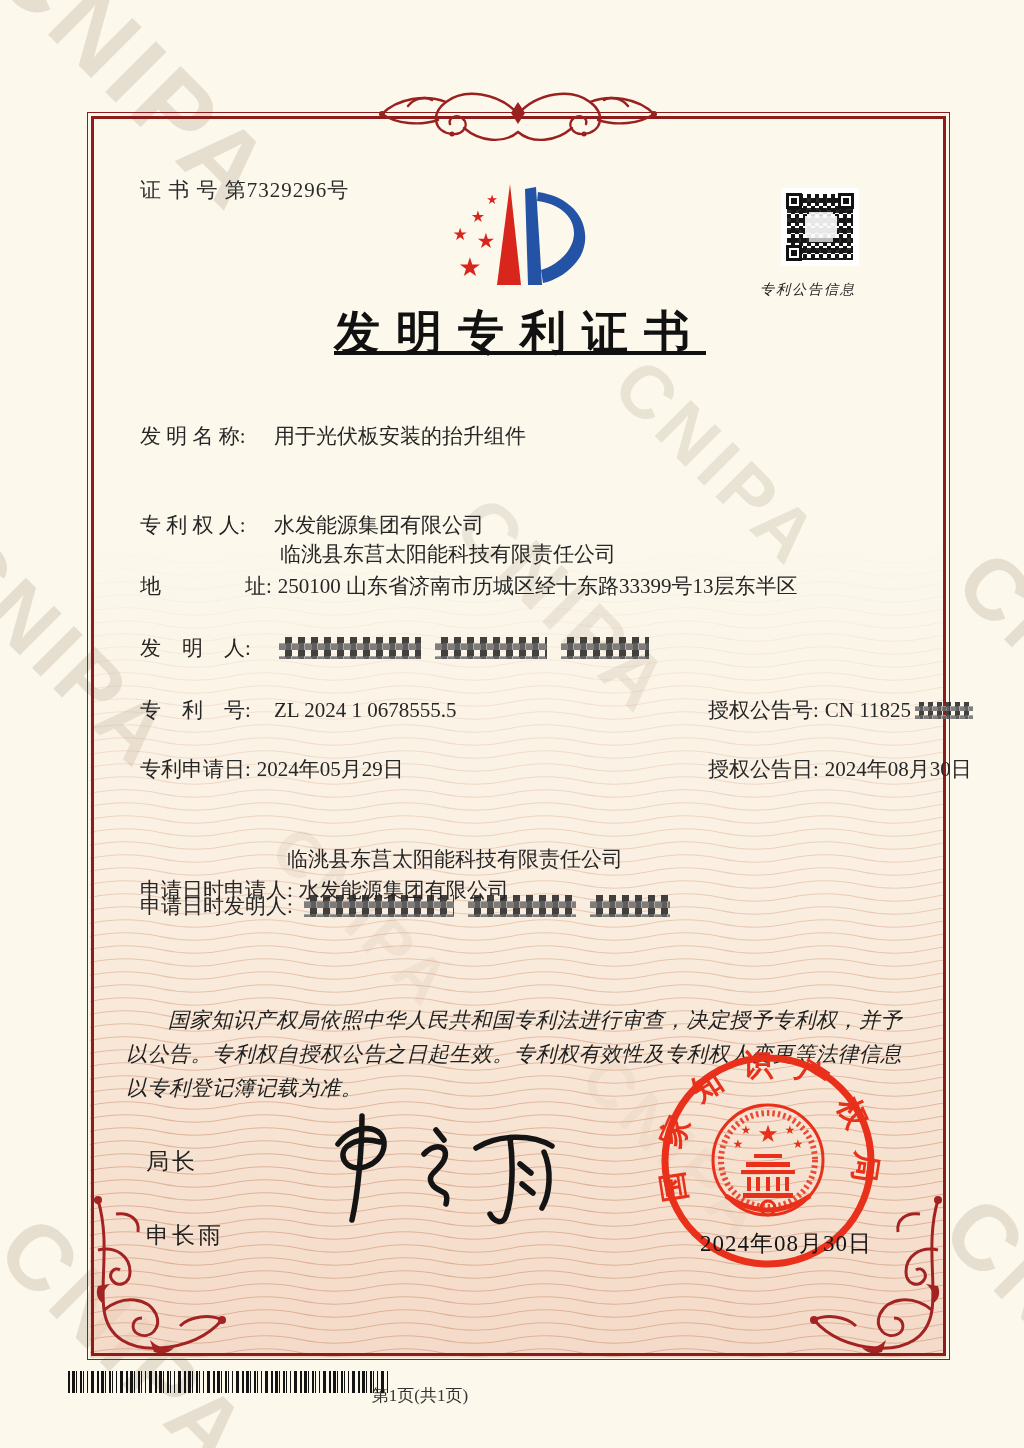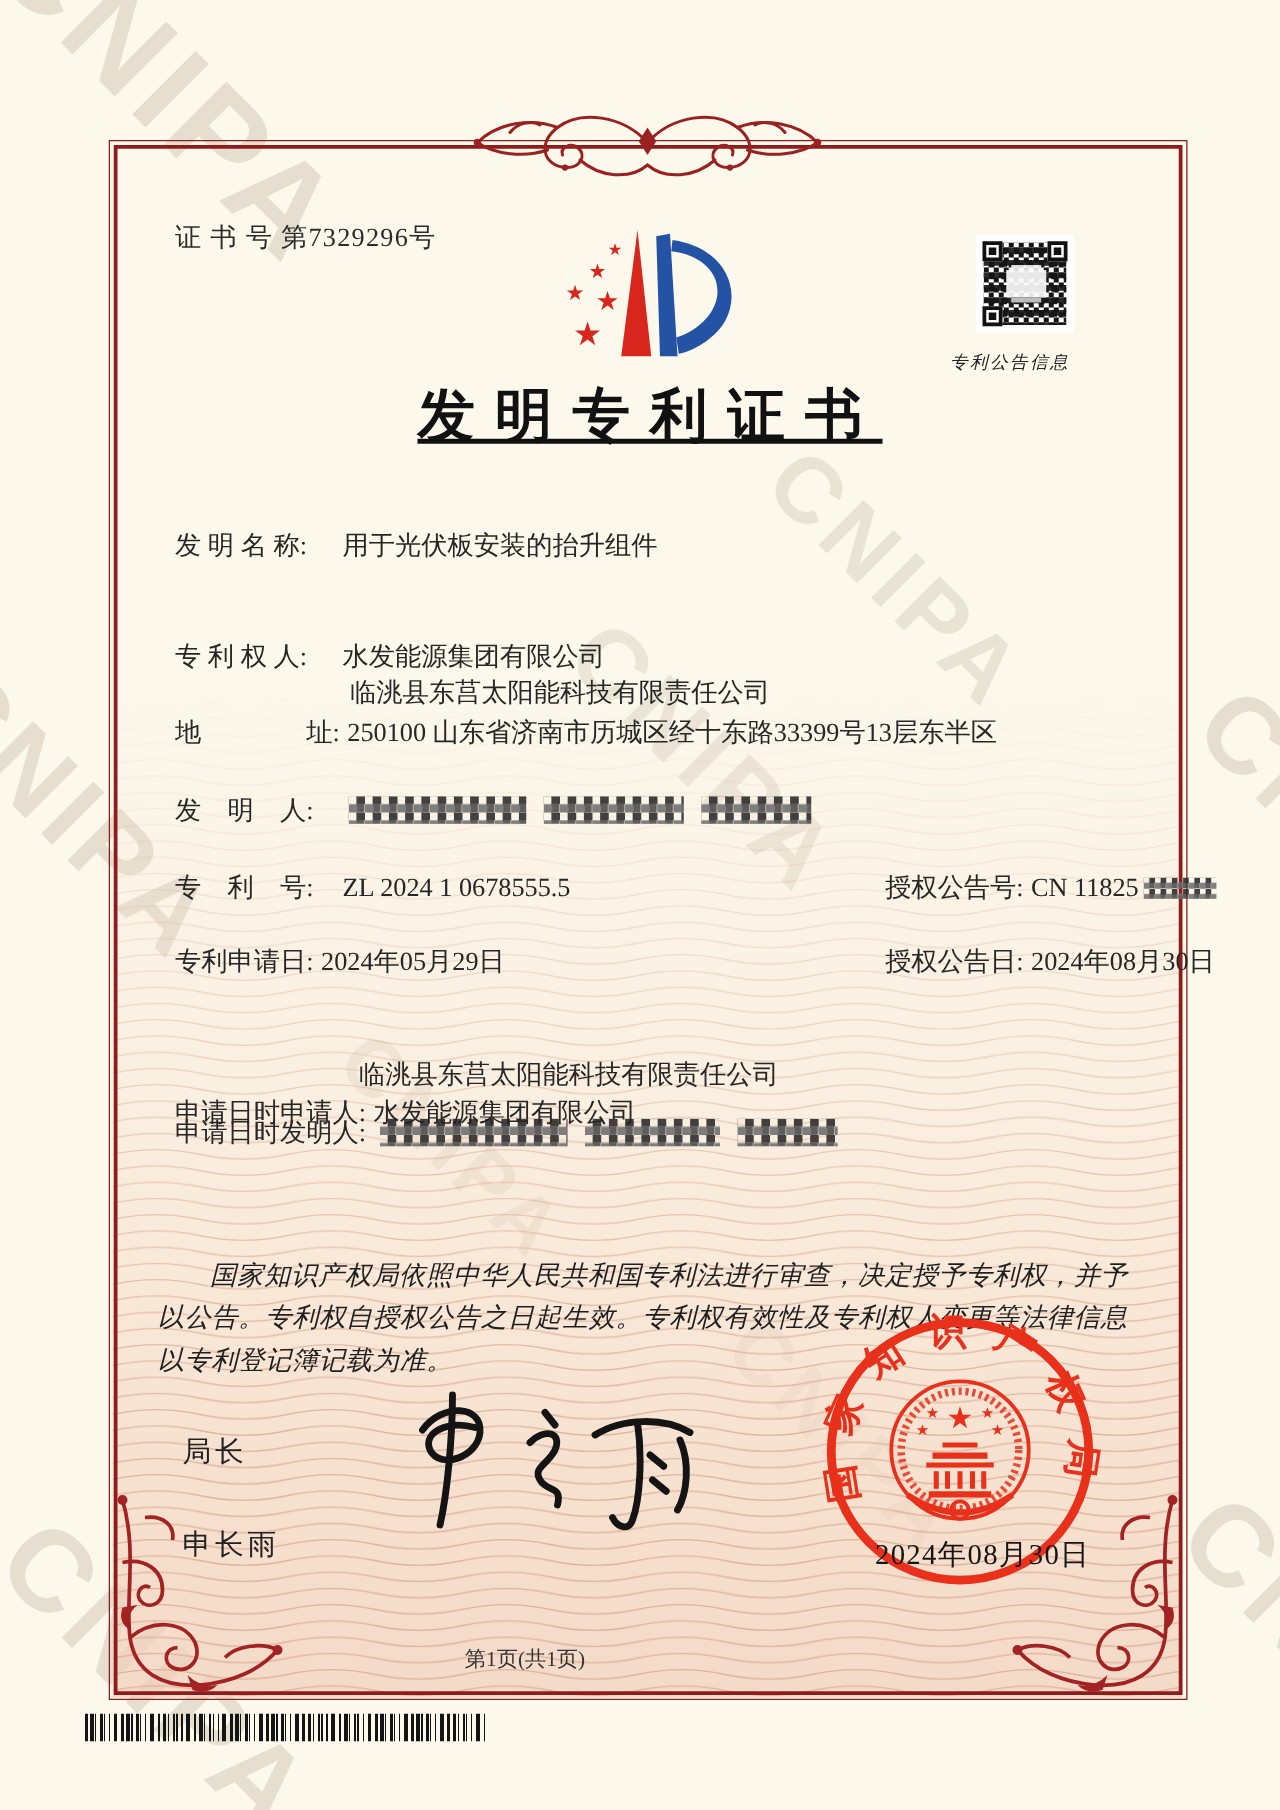--- a/index.html
+++ b/index.html
@@ -58,21 +58,21 @@
         conic-gradient(#222 25%,transparent 0 50%,#6a6a6a 0 75%,transparent 0) 0 0/9px 9px,
         conic-gradient(#9a9a9a 25%,transparent 0 75%,#444 0) 4px 4px/9px 9px;}
 
   .body-par{position:absolute;left:126px;top:982px;width:776px;font-size:21px;font-style:italic;color:#1f1f1f;
             line-height:34px;text-indent:2em;text-align:justify;letter-spacing:.5px;}
 
   .sig-title{position:absolute;left:146px;top:1146px;font-size:23px;color:#222;letter-spacing:3px;}
   .sig-name{position:absolute;left:146px;top:1220px;font-size:23px;color:#222;letter-spacing:3px;}
 
   .seal-date{position:absolute;left:700px;top:1228px;font-size:23px;color:#141414;z-index:6;letter-spacing:1px;}
-  .footer{position:absolute;left:0;top:1316px;width:840px;text-align:center;font-size:17px;color:#333;}
+  .footer{position:absolute;left:0;top:1384px;width:840px;text-align:center;font-size:17px;color:#333;}
 
   .barcode{position:absolute;left:68px;top:1371px;width:320px;height:22px;
       background:repeating-linear-gradient(90deg,
         #141414 0 2px,transparent 2px 4px,
         #141414 4px 7px,transparent 7px 8px,
         #141414 8px 9px,transparent 9px 12px,
         #141414 12px 14px,transparent 14px 15px,
         #141414 15px 16px,transparent 16px 19px,
         #141414 19px 20px,transparent 20px 23px,
         #141414 23px 26px,transparent 26px 29px);}

